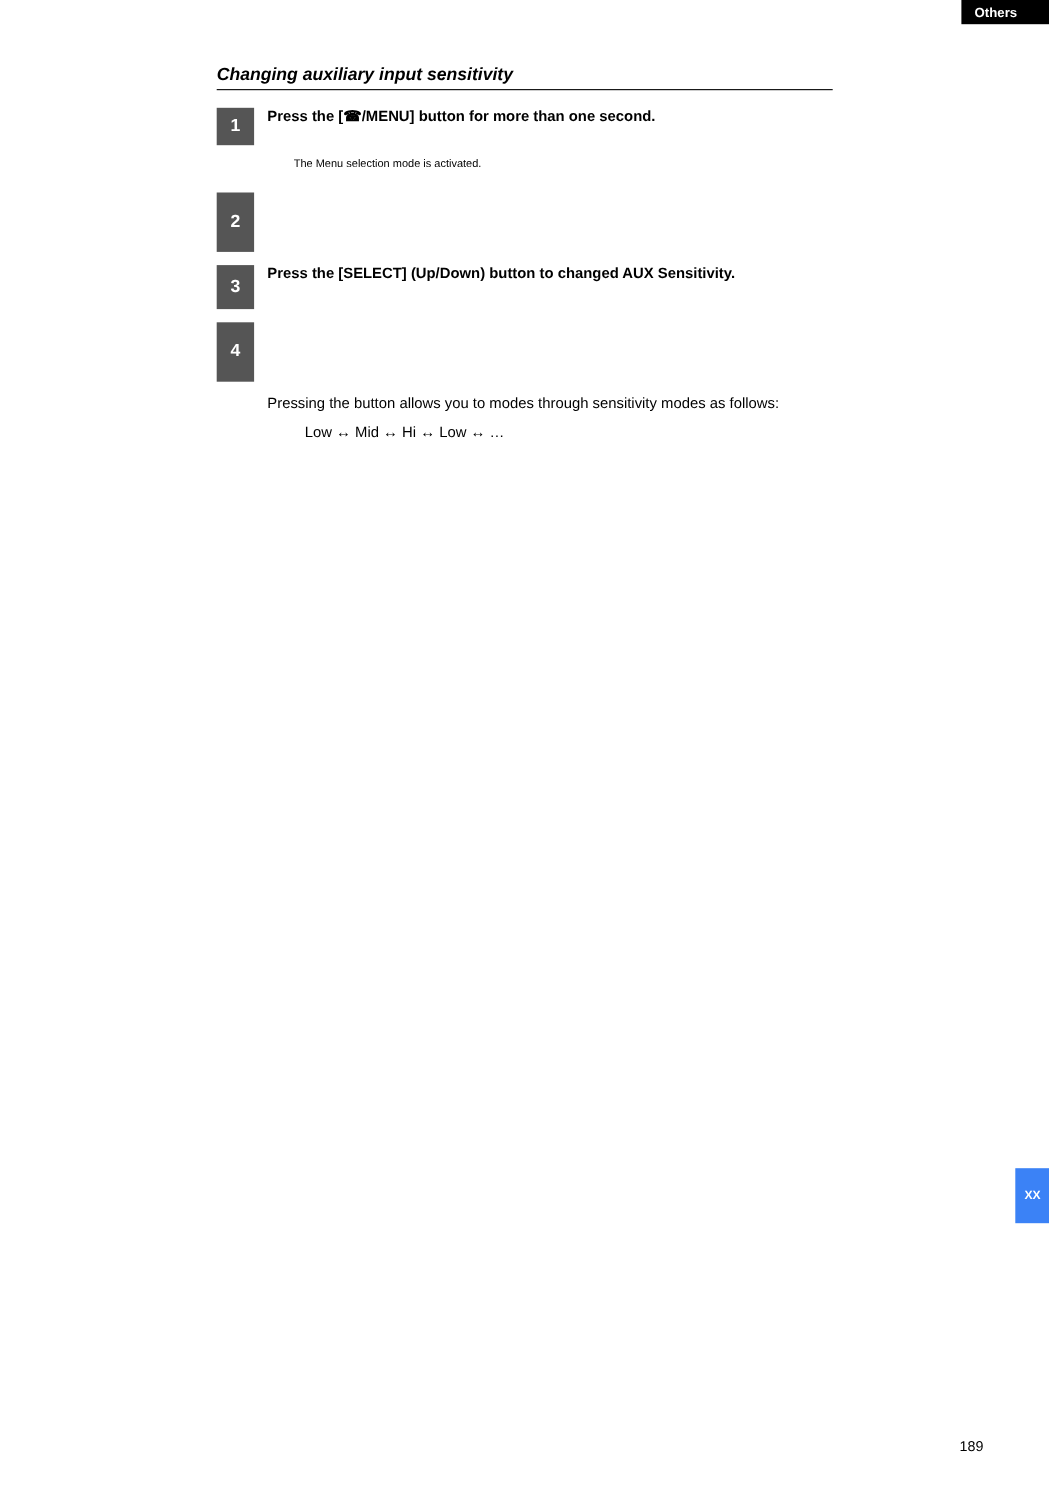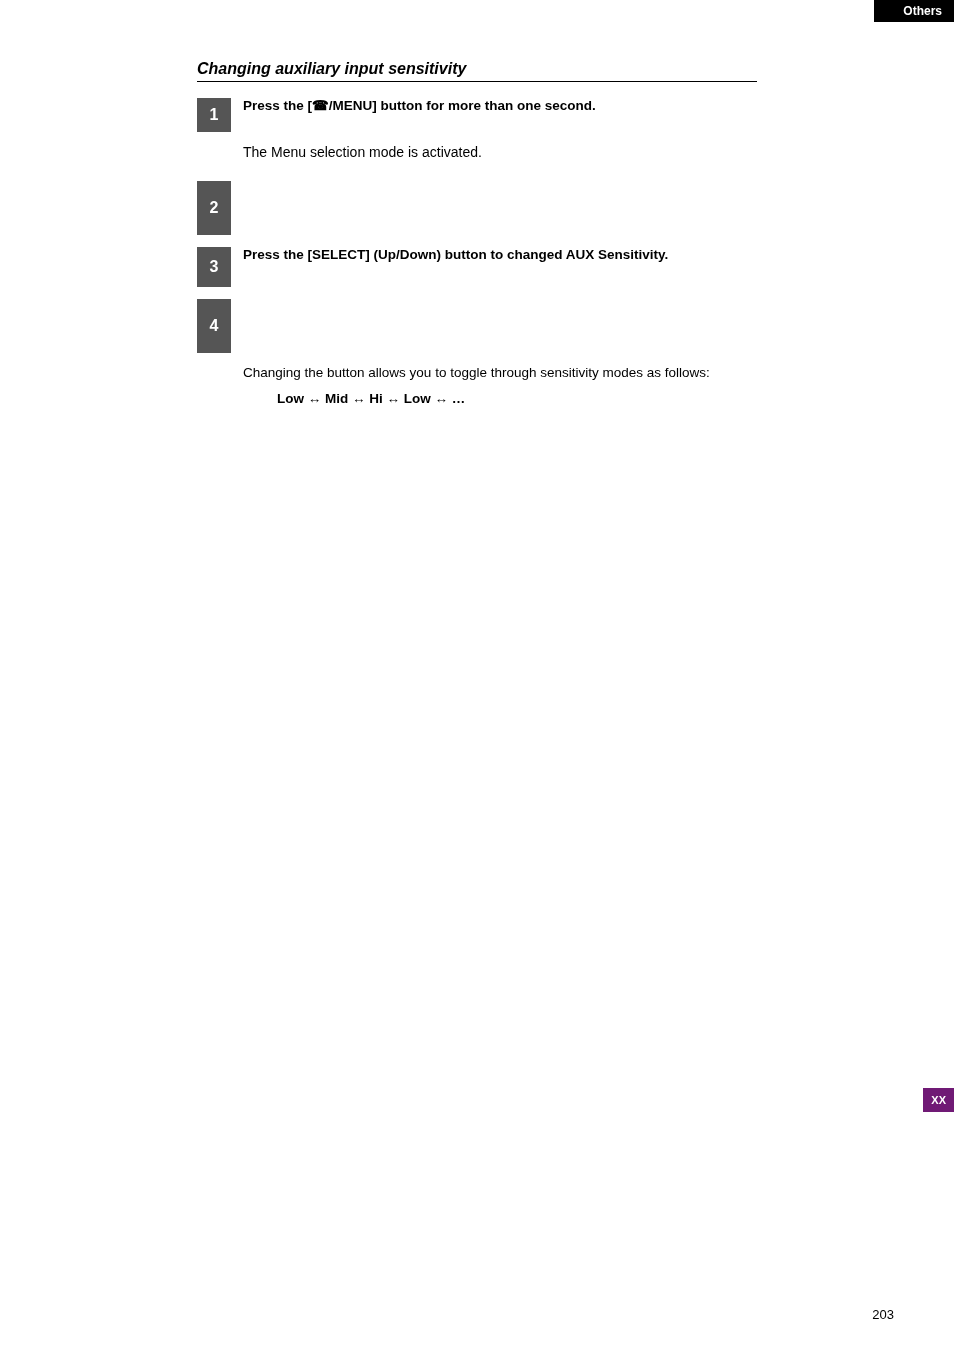--- a/index.html
+++ b/index.html
@@ -29,21 +29,21 @@
     .others-tab {
       position: absolute;
       top: 0;
       right: 0;
       background: #000000;
       color: #ffffff;
       font-size: 12px;
       font-weight: bold;
       padding: 4px 12px;
       width: 80px;
-      text-align: right;
+      text-align: left;
     }
 
     
     .main-content {
       margin: 0 auto;
       padding: 50px 60px 60px 60px;
       max-width: 680px;
     }
 
     
@@ -91,53 +91,52 @@
       margin-top: 2px;
     }
 
     .step-instruction {
       font-size: 13.5px;
       font-weight: bold;
       line-height: 1.5;
     }
 
     .step-description {
-      font-size: 14px;
+      font-size: 10px;
+      line-height: 1.5;
+      margin-left: 70px;
+      margin-bottom: 16px;
+      text-align: justify;
+    }
+
+    .step-description-indented {
+      font-size: 13.5px;
       line-height: 1.5;
       margin-left: 46px;
       margin-bottom: 16px;
       text-align: justify;
     }
 
-    .step-description-indented {
-      font-size: 13.5px;
-      line-height: 1.5;
-      margin-left: 46px;
-      margin-bottom: 16px;
-      text-align: justify;
-    }
-
     .mode-sequence {
       font-size: 13.5px;
       margin-left: 80px;
       margin-top: 6px;
       margin-bottom: 4px;
-      font-weight: bold;
     }
 
     
     .xx-tab {
       position: absolute;
       right: 0;
       bottom: 240px;
-      background: #701a75;
+      background: #3b82f6;
       color: #ffffff;
       font-size: 11px;
       font-weight: bold;
-      padding: 6px 8px;
+      padding: 19px 8px;
       writing-mode: horizontal-tb;
     }
 
     
     .page-number {
       position: absolute;
       bottom: 30px;
       right: 60px;
       font-size: 13px;
       color: #000000;
@@ -188,25 +187,25 @@
         <div class="step-instruction">Press the [SELECT] (Up/Down) button to changed AUX Sensitivity.</div>
       </div>
     </div>
 
     <div class="step-block">
       <div class="step-number" style="height:54px;">
         <span>4</span>
       </div>
     </div>
     <div class="step-description-indented">
-      <span>Changing the button allows you to toggle through sensitivity modes as follows:</span>
+      <span>Pressing the button allows you to modes through sensitivity modes as follows:</span>
       <div class="mode-sequence" style="margin-left:34px;">Low ↔ Mid ↔ Hi ↔ Low ↔ …</div>
     </div>
 
   </div>
 
   <div class="xx-tab">
     <span>XX</span>
   </div>
 
-  <div class="page-number">203</div>
+  <div class="page-number">189</div>
 
 </div>
 
 </body></html>

